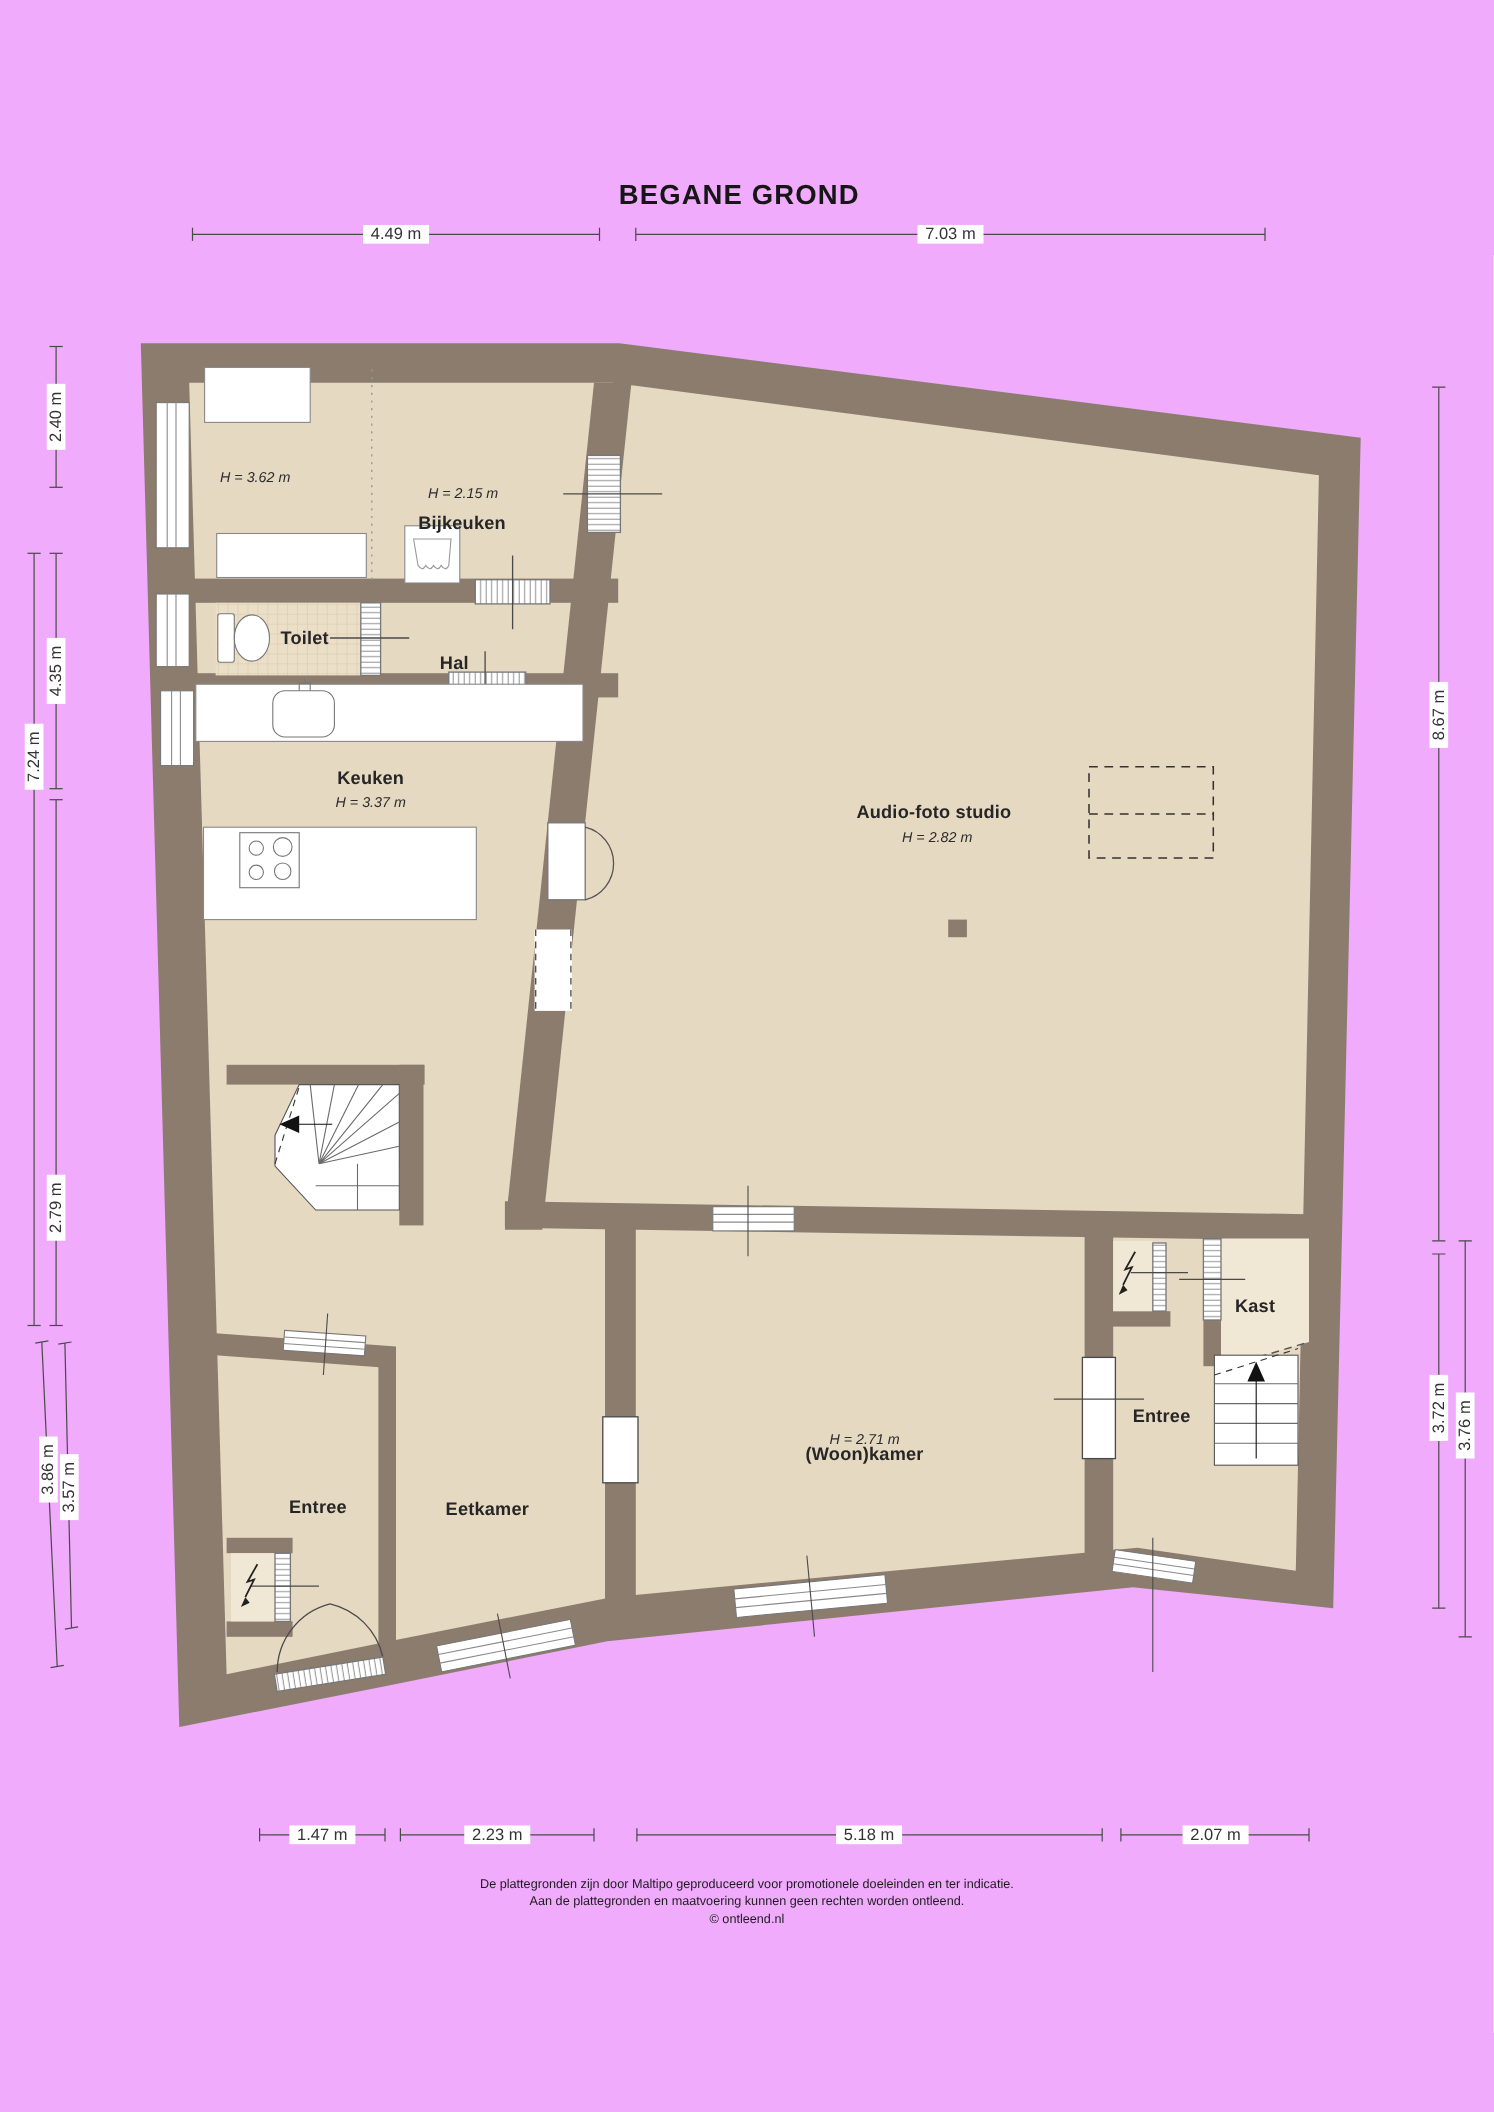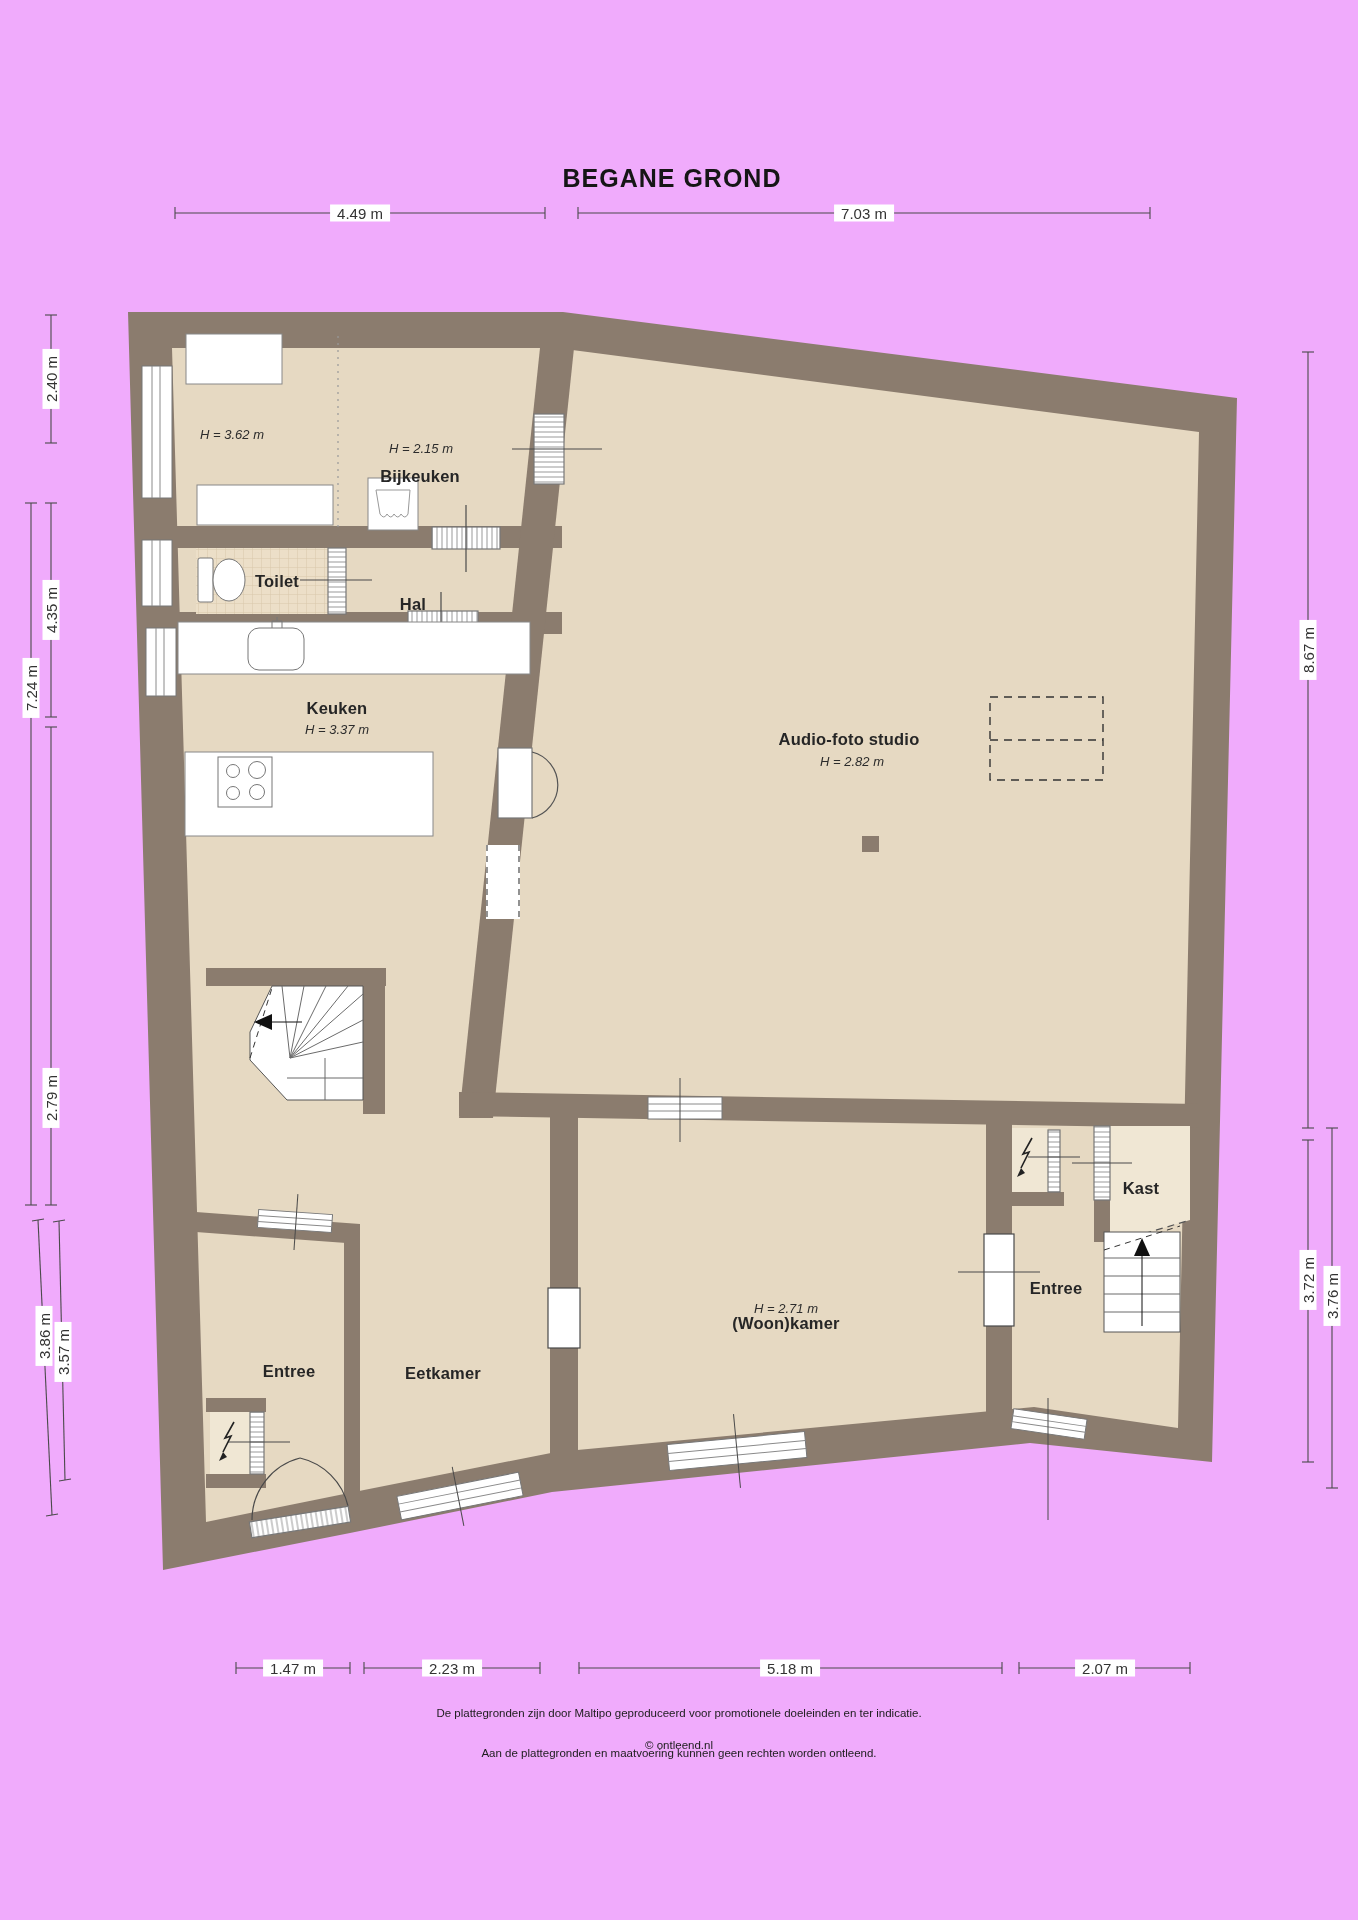--- a/index.html
+++ b/index.html
@@ -307,16 +307,16 @@
 <div class="lbl room" style="left:849px;top:739px;">Audio-foto studio</div>
 <div class="lbl rh" style="left:852px;top:761px;">H = 2.82 m</div>
 <div class="lbl room" style="left:443px;top:1328px;margin-top:45px;">Eetkamer</div>
 <div class="lbl room" style="left:289px;top:1371px;">Entree</div>
 <div class="lbl room" style="left:786px;top:1287px;margin-top:36px;">(Woon)kamer</div>
 <div class="lbl rh" style="left:786px;top:1308px;">H = 2.71 m</div>
 <div class="lbl room" style="left:1056px;top:1288px;">Entree</div>
 <div class="lbl room" style="left:1141px;top:1188px;">Kast</div>
 
 <div class="lbl foot" style="left:679px;top:1713px;">De plattegronden zijn door Maltipo geproduceerd voor promotionele doeleinden en ter indicatie.</div>
-<div class="lbl foot" style="left:679px;top:1729px;margin-top:24px;">Aan de plattegronden en maatvoering kunnen geen rechten worden ontleend.</div>
+<div class="lbl foot" style="left:679px;top:1729px;">Aan de plattegronden en maatvoering kunnen geen rechten worden ontleend.</div>
 <div class="lbl foot" style="left:679px;top:1745px;">© ontleend.nl</div>
 
 </div>
 
 </body></html>

